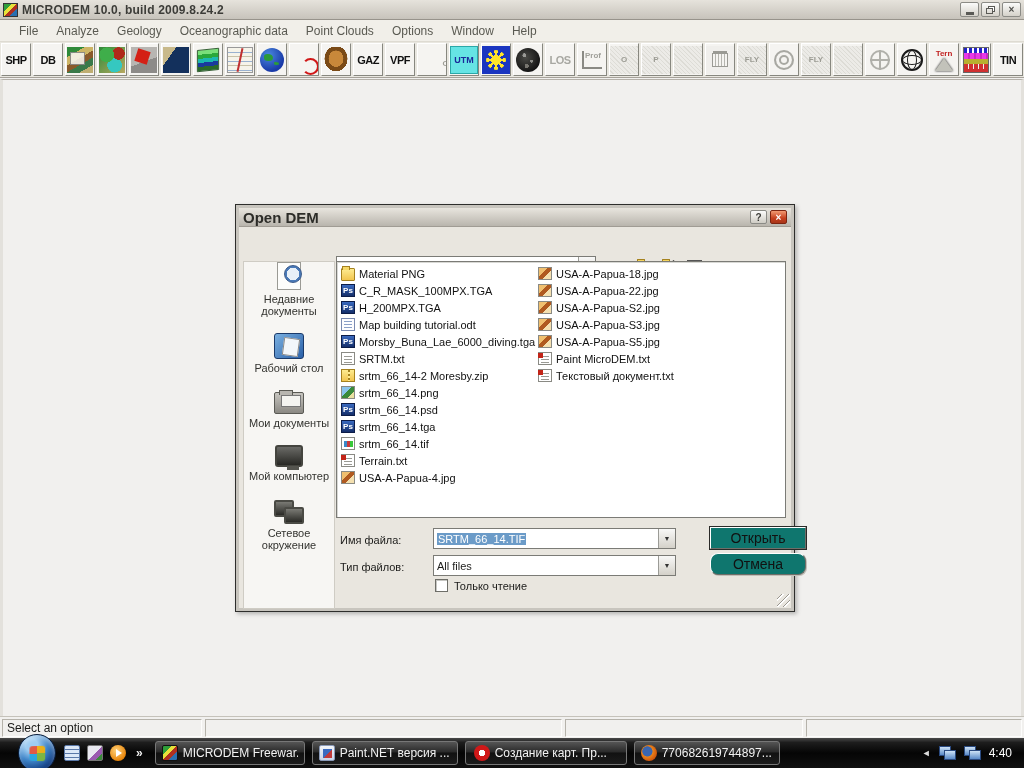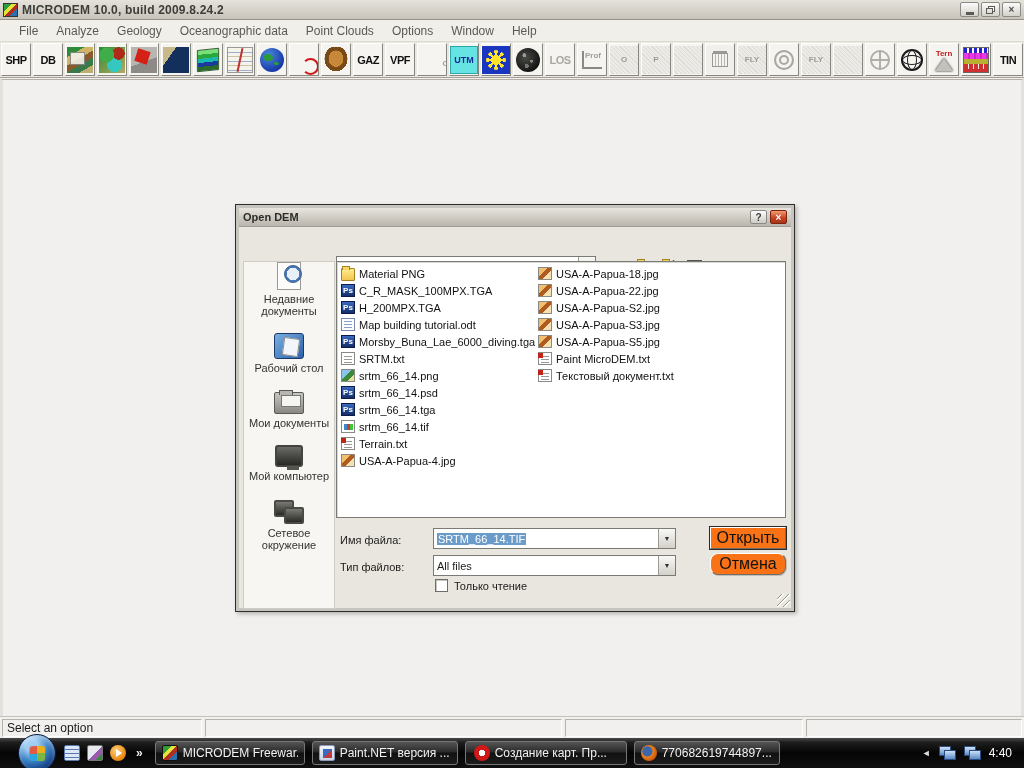--- a/index.html
+++ b/index.html
@@ -77,21 +77,21 @@
   
   .workspace { position:absolute; top:79px; left:0; right:0; bottom:52px; background:#f1f0ee;
                border-left:3px solid #e3e1dc; border-right:3px solid #e3e1dc; border-top:1px solid #b5b1a9; }
 
   
   .dialog { position:absolute; left:232px; top:124px; width:560px; height:408px; background:#c8c5be;
             border:1px solid #2e2e2c; padding:3px; box-shadow:2px 2px 4px rgba(0,0,0,.25); }
   .dlg-inner { background:#e9e6df; height:100%; display:flex; flex-direction:column; }
   .dlg-title { height:19px; background:linear-gradient(#e8e5de,#b9b5ad); border-bottom:1px solid #a09c94;
                display:flex; align-items:center; padding:0 4px; }
-  .dlg-title .t { flex:1; font-size:11px; font-weight:bold; color:#2c2c28; }
+  .dlg-title .t { flex:1; font-size:15px; font-weight:bold; color:#2c2c28; }
   .dlg-btn { width:17px; height:14px; margin-left:3px; display:flex; align-items:center; justify-content:center;
              font-size:10px; font-weight:bold; border-radius:2px; }
   .dlg-help { background:linear-gradient(#fcfcfb,#cfccc4); border:1px solid #8b8b86; color:#3a3a36; }
   .dlg-close { background:linear-gradient(#f29a72,#c6401e 60%,#a83518); border:1px solid #7c2410; color:#fff; }
   .dlg-body { position:relative; flex:1; font-size:11px; color:#1c1c1a; }
   .lbl { position:absolute; font-size:11px; color:#1c1c1a; }
 
   .combo { position:absolute; height:21px; background:#fff; border:1px solid #7b7b76; display:flex; align-items:center; }
   .combo .val { flex:1; padding:0 3px; font-size:11px; white-space:nowrap; overflow:hidden; display:flex; align-items:center; }
   .combo .arrow { width:17px; height:100%; background:linear-gradient(#f8f8f7,#d4d1c9); border-left:1px solid #9b9b96;
@@ -145,21 +145,21 @@
   .fi-doc-red::before { content:""; position:absolute; left:-1px; top:0px; width:5px; height:5px; background:#c22418; z-index:2; }
   .fi-odt { background:#fdfdff; border:1px solid #7a8ab0; }
   .fi-odt::after { content:""; position:absolute; left:2px; top:2px; right:2px; height:9px;
                    background:repeating-linear-gradient(#8aa0c8 0 1px,transparent 1px 3px); }
   .fi-png { border:1px solid #8a8a84; background:linear-gradient(135deg,#8ac4ec 0 40%,#3a8a3a 40% 70%,#e8e0a0 70%); }
   .fi-jpg { border:1px solid #8a8a84; background:linear-gradient(135deg,#f0c070 0 35%,#b05a20 35% 65%,#f4e0b0 65%); }
   .fi-tif { background:#fff; border:1px solid #8a8a84; }
   .fi-tif::after { content:""; position:absolute; left:2px; bottom:2px; width:9px; height:6px;
                    background:linear-gradient(90deg,#3a8ac8 0 3px,#c83a3a 3px 6px,#3ac83a 6px); }
 
-  .btn { position:absolute; width:76px; height:22px; background:#f97316; font-size:16px; color:#111;
+  .btn { position:absolute; width:96px; height:22px; background:#0f766e; font-size:14px; color:#111;
          display:flex; align-items:center; justify-content:center;
          border:1px solid; border-color:#fff #6e6e68 #6e6e68 #fff; box-shadow:1px 1px 0 #c2bfb8; }
   .btn-default { outline:1px solid #2a2a28; }
   .checkrow { position:absolute; display:flex; align-items:center; }
   .checkbox { width:13px; height:13px; background:#fff; border:1px solid #6e6e68; box-shadow:inset 1px 1px 0 #c6c6c2; margin-right:6px; }
   .grip { position:absolute; right:1px; bottom:1px; width:13px; height:13px;
           background:repeating-linear-gradient(135deg,transparent 0 3px,#9a968e 3px 4px,#fff 4px 5px); }
 
   
   .statusbar { position:absolute; left:0; right:0; bottom:30px; height:22px; background:#f1f0ee;
@@ -436,20 +436,24 @@
                   <span class="fi fi-ps">
                     <span>Ps</span>
                   </span>
                   <span class="flab">Morsby_Buna_Lae_6000_diving.tga</span>
                 </div>
                 <div class="frow">
                   <span class="fi fi-doc"></span>
                   <span class="flab">SRTM.txt</span>
                 </div>
                 <div class="frow">
+                  <span class="fi fi-zip"></span>
+                  <span class="flab">srtm_66_14-2 Moresby.zip</span>
+                </div>
+                <div class="frow">
                   <span class="fi fi-png"></span>
                   <span class="flab">srtm_66_14.png</span>
                 </div>
                 <div class="frow">
                   <span class="fi fi-ps">
                     <span>Ps</span>
                   </span>
                   <span class="flab">srtm_66_14.psd</span>
                 </div>
                 <div class="frow">

